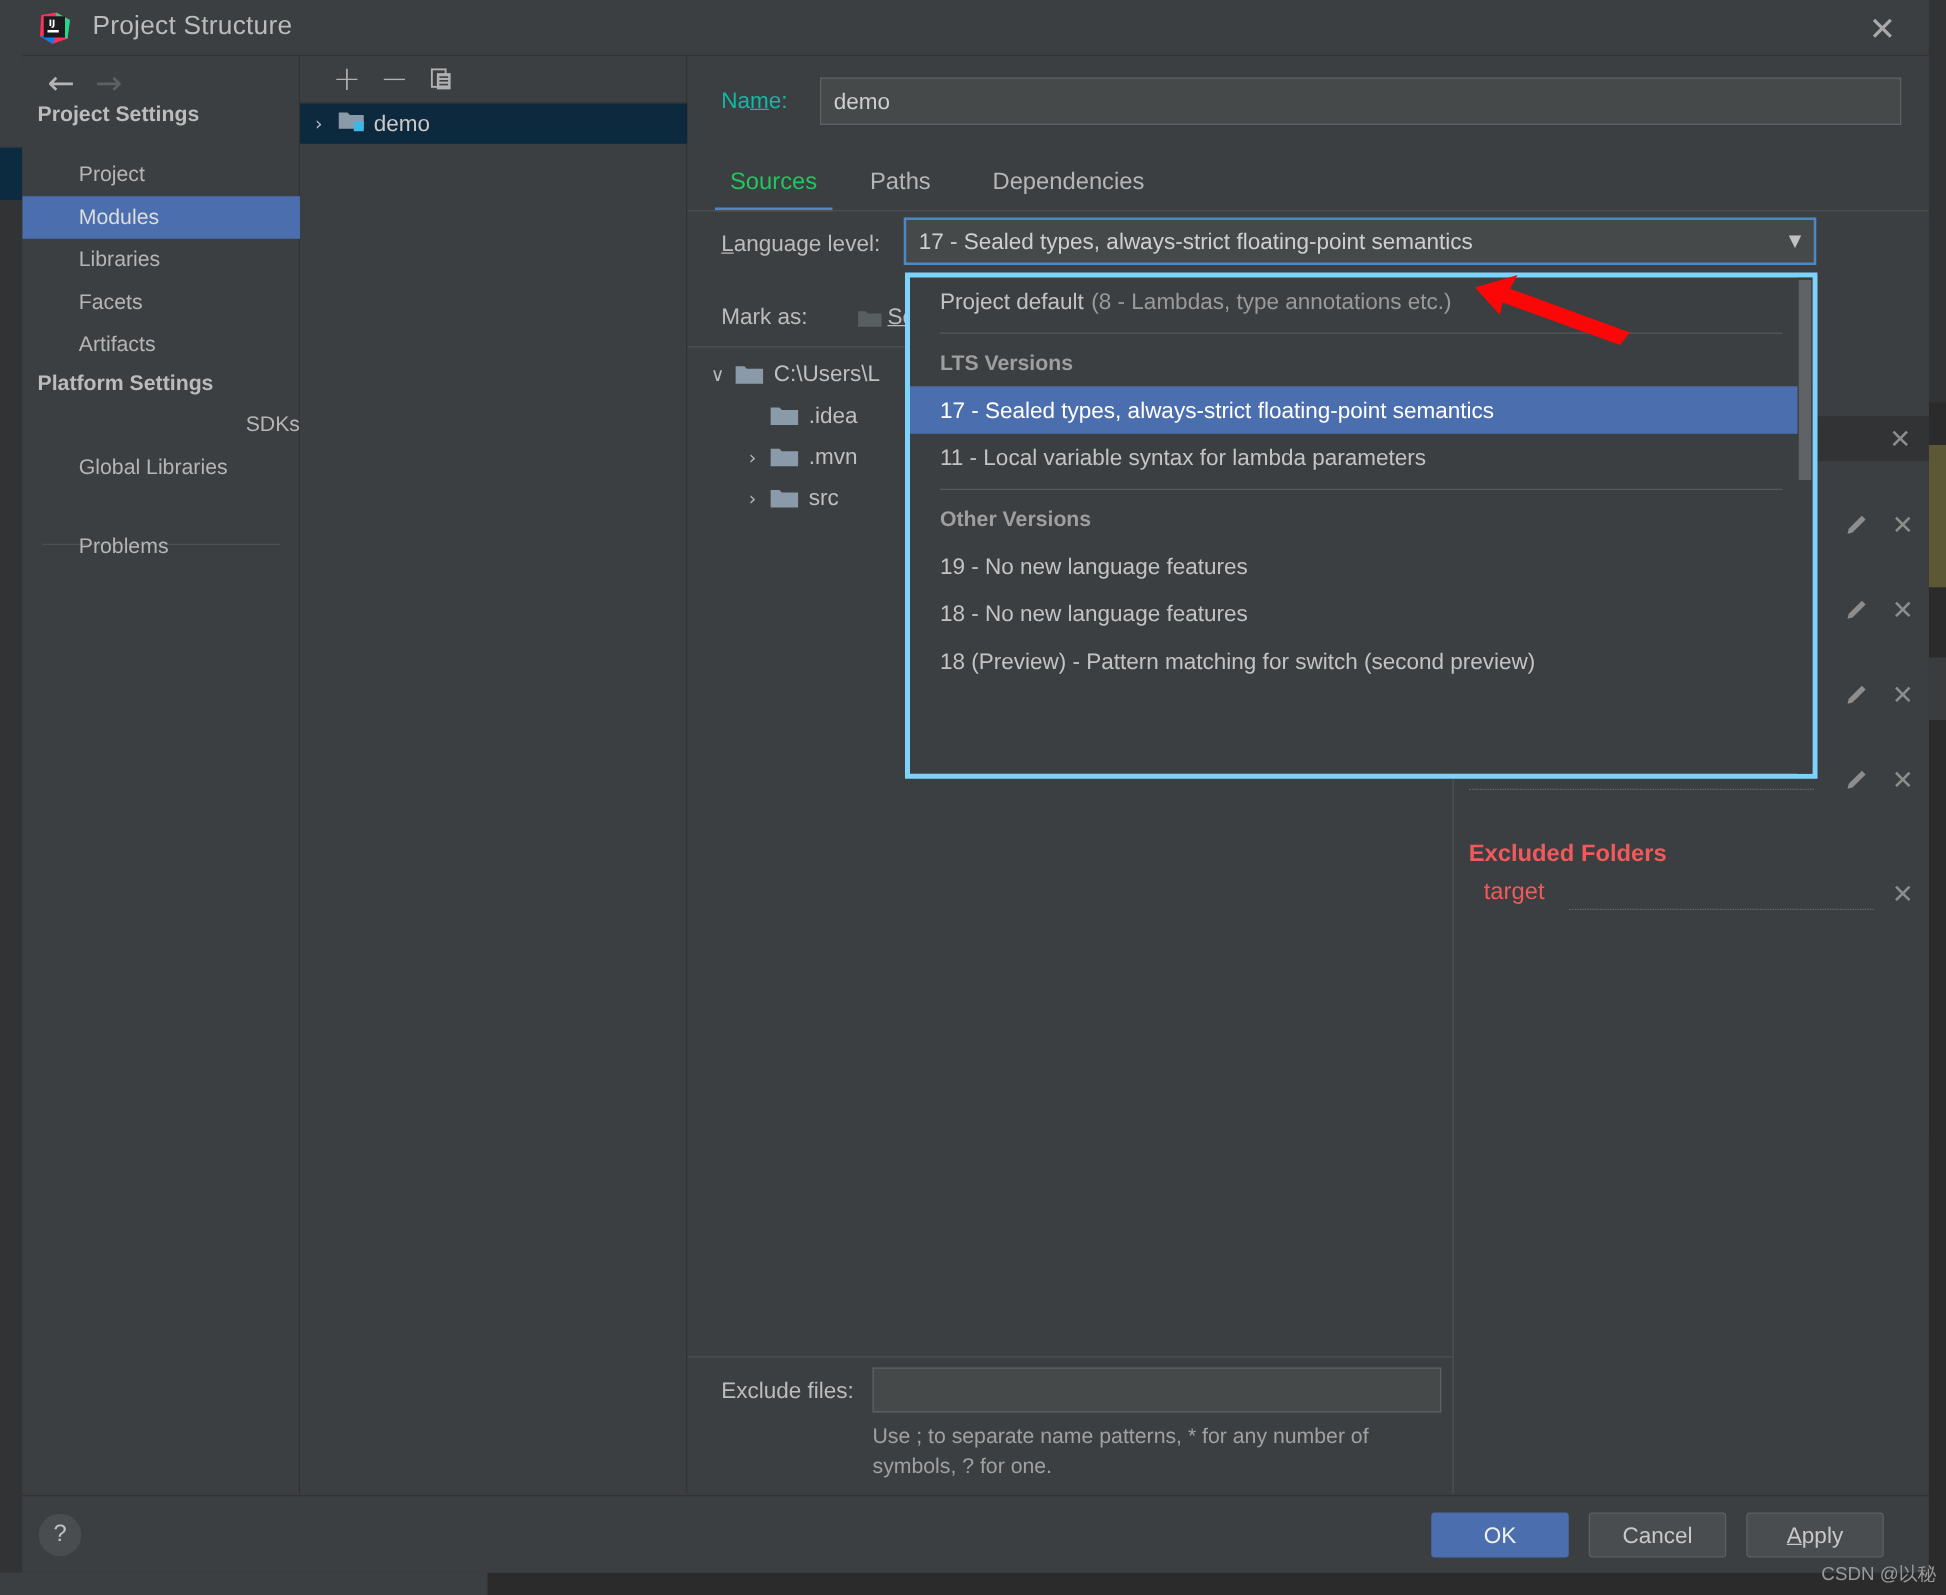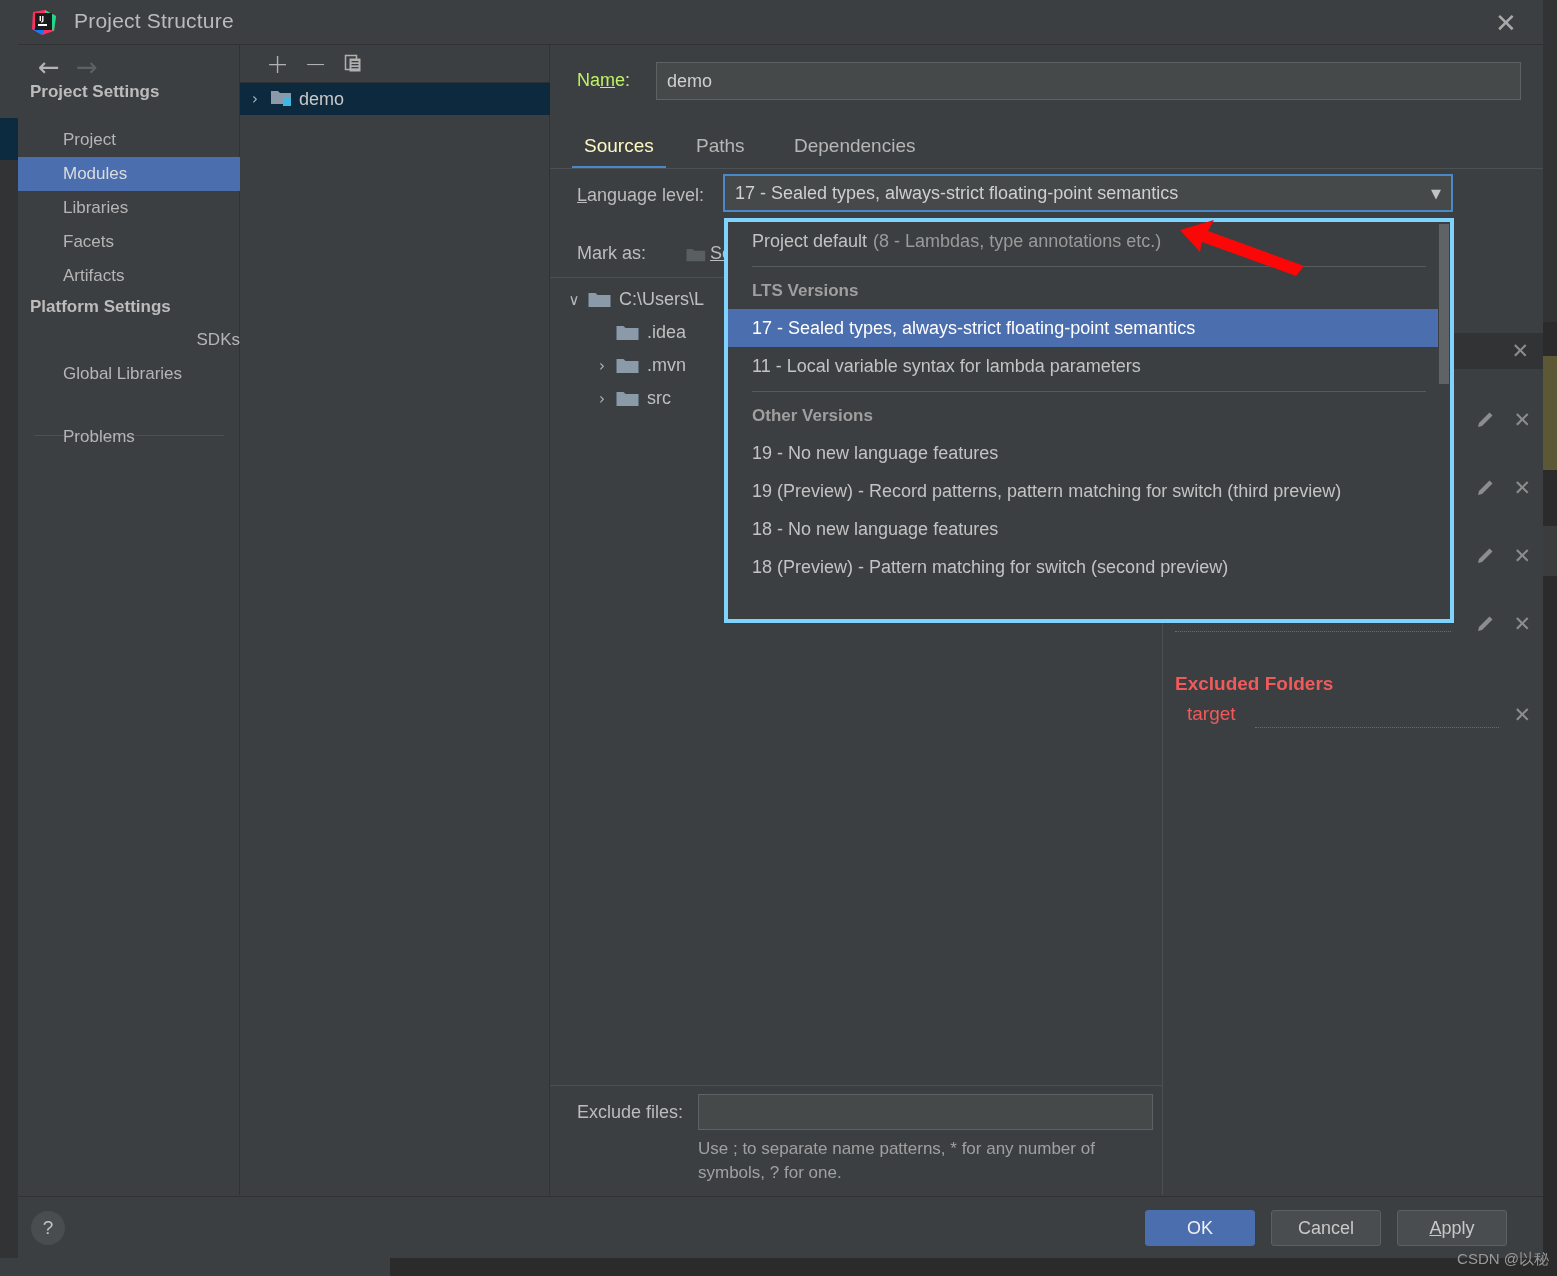--- a/index.html
+++ b/index.html
@@ -95,36 +95,36 @@
     font-family:"DejaVu Sans", sans-serif; }
   #mod-label { font-size:18px; color:#c9c9c9; margin-left:6px; }
 
   
   #content {
     position:absolute; left:532px; top:45px; width:993px; height:1150px;
     background:#3c3f41;
   }
 
   
-  #name-label { position:absolute; left:27px; top:25px; font-size:18px; color:#bef264; }
+  #name-label { position:absolute; left:27px; top:25px; font-size:18px; color:#14b8a6; }
   #name-label u { text-decoration: underline; }
   #name-input {
     position:absolute; left:106px; top:17px; width:865px; height:38px;
     background:#45494a; border:1px solid #5e6264; color:#cfcfcf;
     font-size:18px; padding:0 10px; font-family:"Liberation Sans", sans-serif;
     outline:none;
   }
 
   
   #tabs { position:absolute; left:22px; top:78px; height:48px; }
   .tab {
     position:absolute; top:0; height:46px; display:flex; align-items:center;
     font-size:19px; color:#b6b6b6; cursor:pointer; padding:0 12px;
   }
-  .tab.active { color:#fef9c3; }
+  .tab.active { color:#22c55e; }
   .tab.active::after {
     content:""; position:absolute; left:0; right:0; bottom:0; height:3px; background:#4a88c7;
   }
   #tabs-underline { position:absolute; left:0; top:123px; width:993px; height:1px; background:#4d5052; }
 
   
   #ll-label { position:absolute; left:27px; top:140px; font-size:18px; color:#bcbcbc; }
   #ll-label u { text-decoration:underline; }
   #ll-combo {
     position:absolute; left:173px; top:129px; width:730px; height:38px;
@@ -490,23 +490,20 @@
       </div>
       <div class="dd-item">
         <span>11 - Local variable syntax for lambda parameters</span>
       </div>
       <div class="dd-sep"></div>
       <div class="dd-group">Other Versions</div>
       <div class="dd-item">
         <span>19 - No new language features</span>
       </div>
       <div class="dd-item">
-        <span>19 (Preview) - Record patterns, pattern matching for switch (third preview)</span>
-      </div>
-      <div class="dd-item">
         <span>18 - No new language features</span>
       </div>
       <div class="dd-item">
         <span>18 (Preview) - Pattern matching for switch (second preview)</span>
       </div>
       <div class="dd-item">
         
       </div>
       <div id="dd-scroll-track">
         <div id="dd-scroll-thumb"></div>

